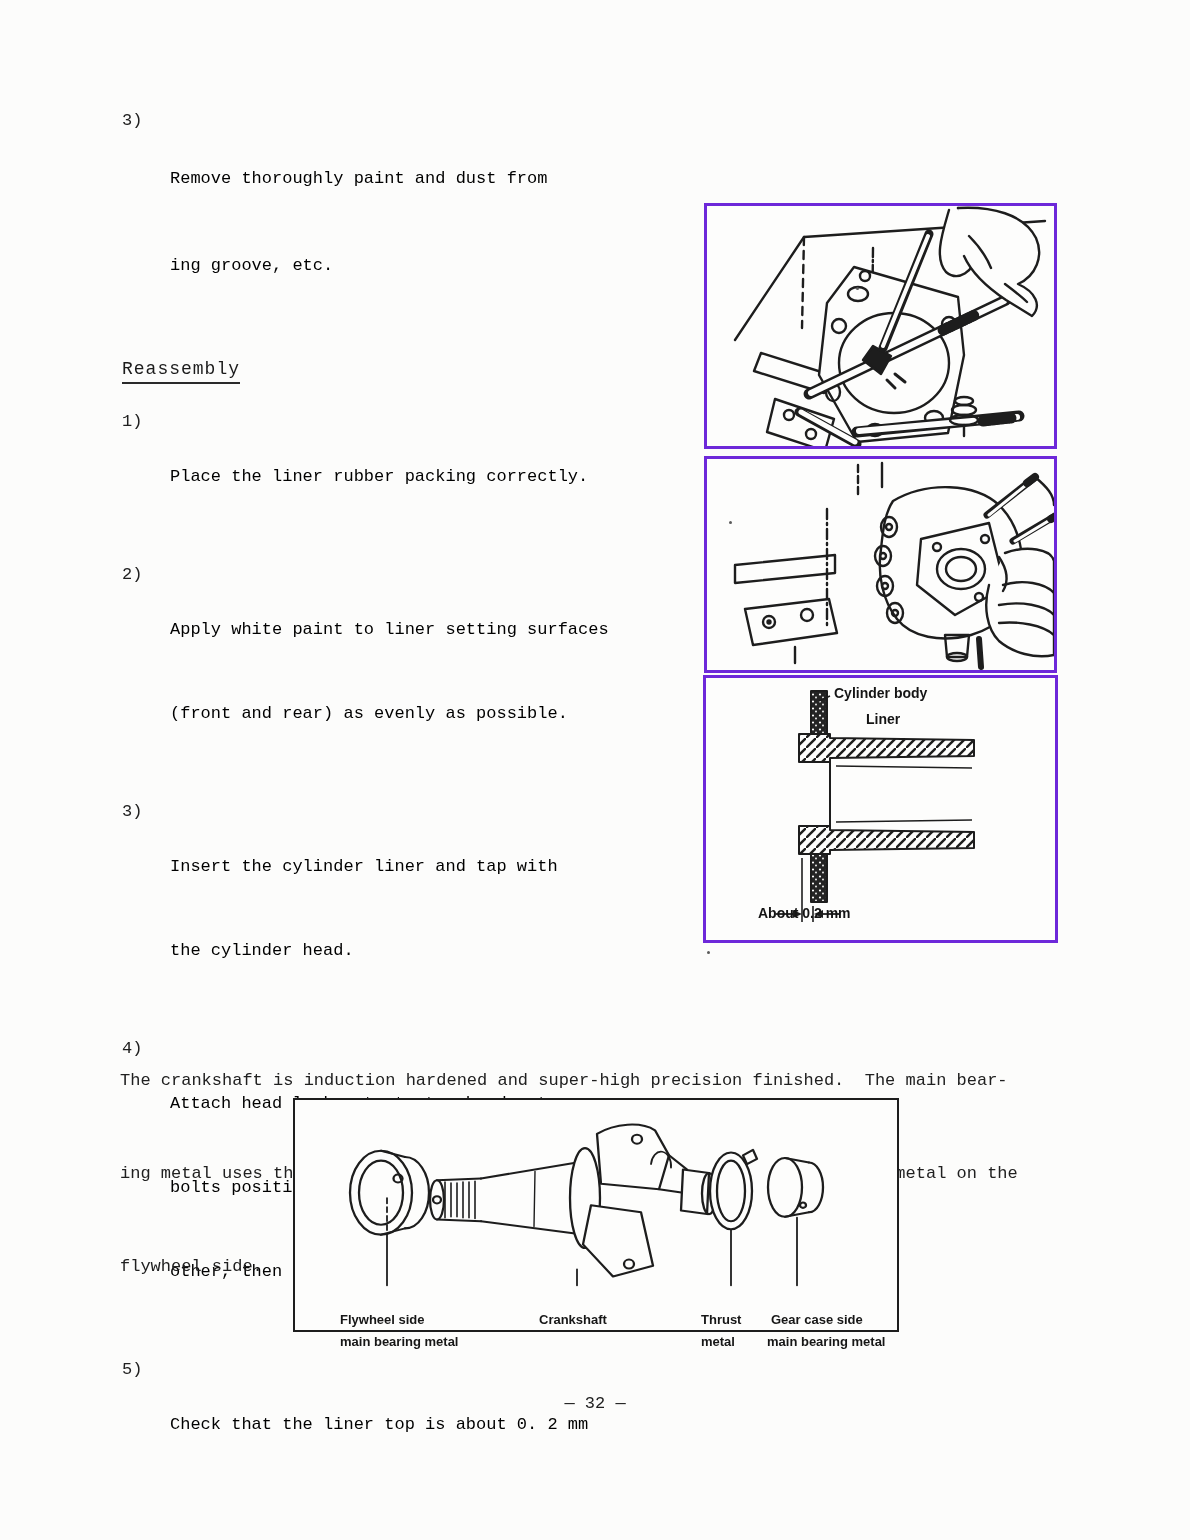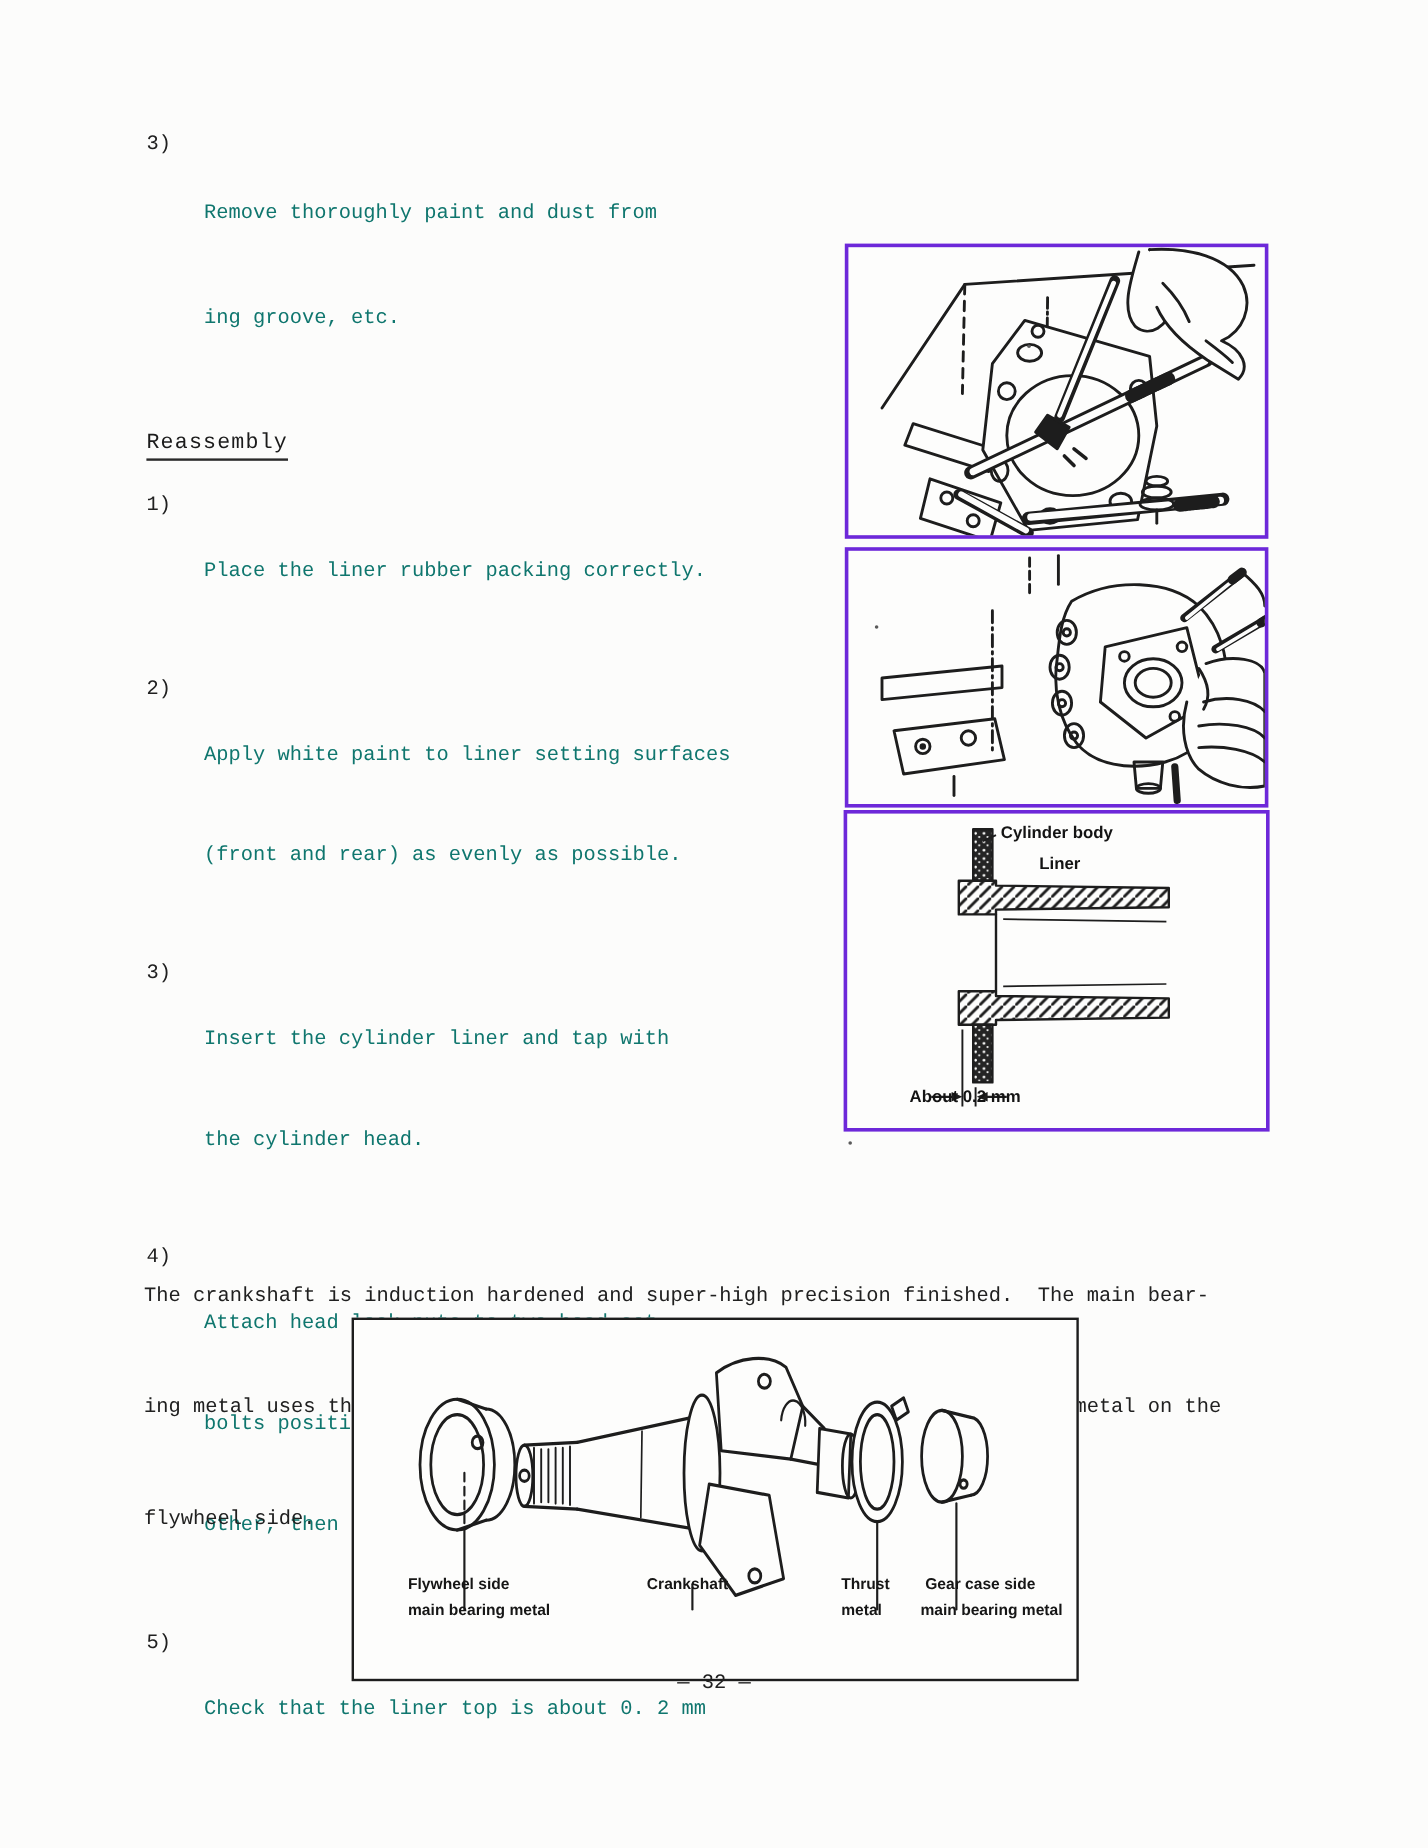--- a/index.html
+++ b/index.html
@@ -2,40 +2,40 @@
 <html><head>
 <meta charset="utf-8">
 <style>
   html,body{margin:0;padding:0;background:#e8e8e6;}
   .page{position:relative;width:1190px;height:1540px;background:#fcfcfb;color:#1d1d1d;overflow:hidden;
         font-family:"Liberation Mono",monospace;}
   
   .left-col{position:absolute;left:122px;top:106px;width:600px;}
   .pre-item{display:flex;}
   .num{width:48px;flex:0 0 48px;font-size:17px;line-height:29px;color:#202020;}
-  .lines{font-size:17px;line-height:29px;white-space:pre;color:#0f766e;}
+  .lines{font-size:17px;line-height:29px;white-space:pre;color:#000000;}
   .re-heading{display:inline-block;margin-top:21px;font-size:18px;letter-spacing:1px;
               border-bottom:2px solid #2a2a2a;padding-bottom:3px;color:#1b1b1b;}
   .list{margin-top:23px;}
   .item{display:flex;margin-bottom:13px;}
   .item .lines{line-height:28px;}
   
   .fig-box{position:absolute;border:3px solid #6d28d9;background:#fdfdfc;box-sizing:border-box;}
   .fig1{left:704px;top:203px;width:353px;height:246px;}
   .fig2{left:704px;top:456px;width:353px;height:217px;}
   .fig3{left:703px;top:675px;width:355px;height:268px;}
   .fig-box svg{display:block;width:100%;height:100%;}
   .figlabel{position:absolute;font:700 14px "Liberation Sans",sans-serif;color:#141414;white-space:pre;}
   
   .sec-heading{position:absolute;left:120px;top:953px;display:flex;
                font:600 17.5px "Liberation Sans",sans-serif;color:#1b1b1b;}
   .sec-num{width:68px;flex:0 0 68px;}
   .paragraph{position:absolute;left:120px;top:1003px;font-size:17px;line-height:31px;white-space:pre;color:#202020;}
   
-  .crank-box{position:absolute;left:293px;top:1098px;width:606px;height:303px;
+  .crank-box{position:absolute;left:293px;top:1098px;width:606px;height:234px;
              border:2px solid #1d1d1d;background:#fdfdfc;box-sizing:border-box;}
   .crank-box svg{display:block;width:100%;height:100%;}
   .cr-label{position:absolute;font:700 13px "Liberation Sans",sans-serif;color:#161616;white-space:pre;}
   
   .page-num{position:absolute;left:0;top:1394px;width:100%;text-align:center;font-size:17px;color:#202020;}
   .speck{position:absolute;width:3px;height:3px;border-radius:50%;background:#5a5a5a;}
 </style>
 </head>
 <body>
 

